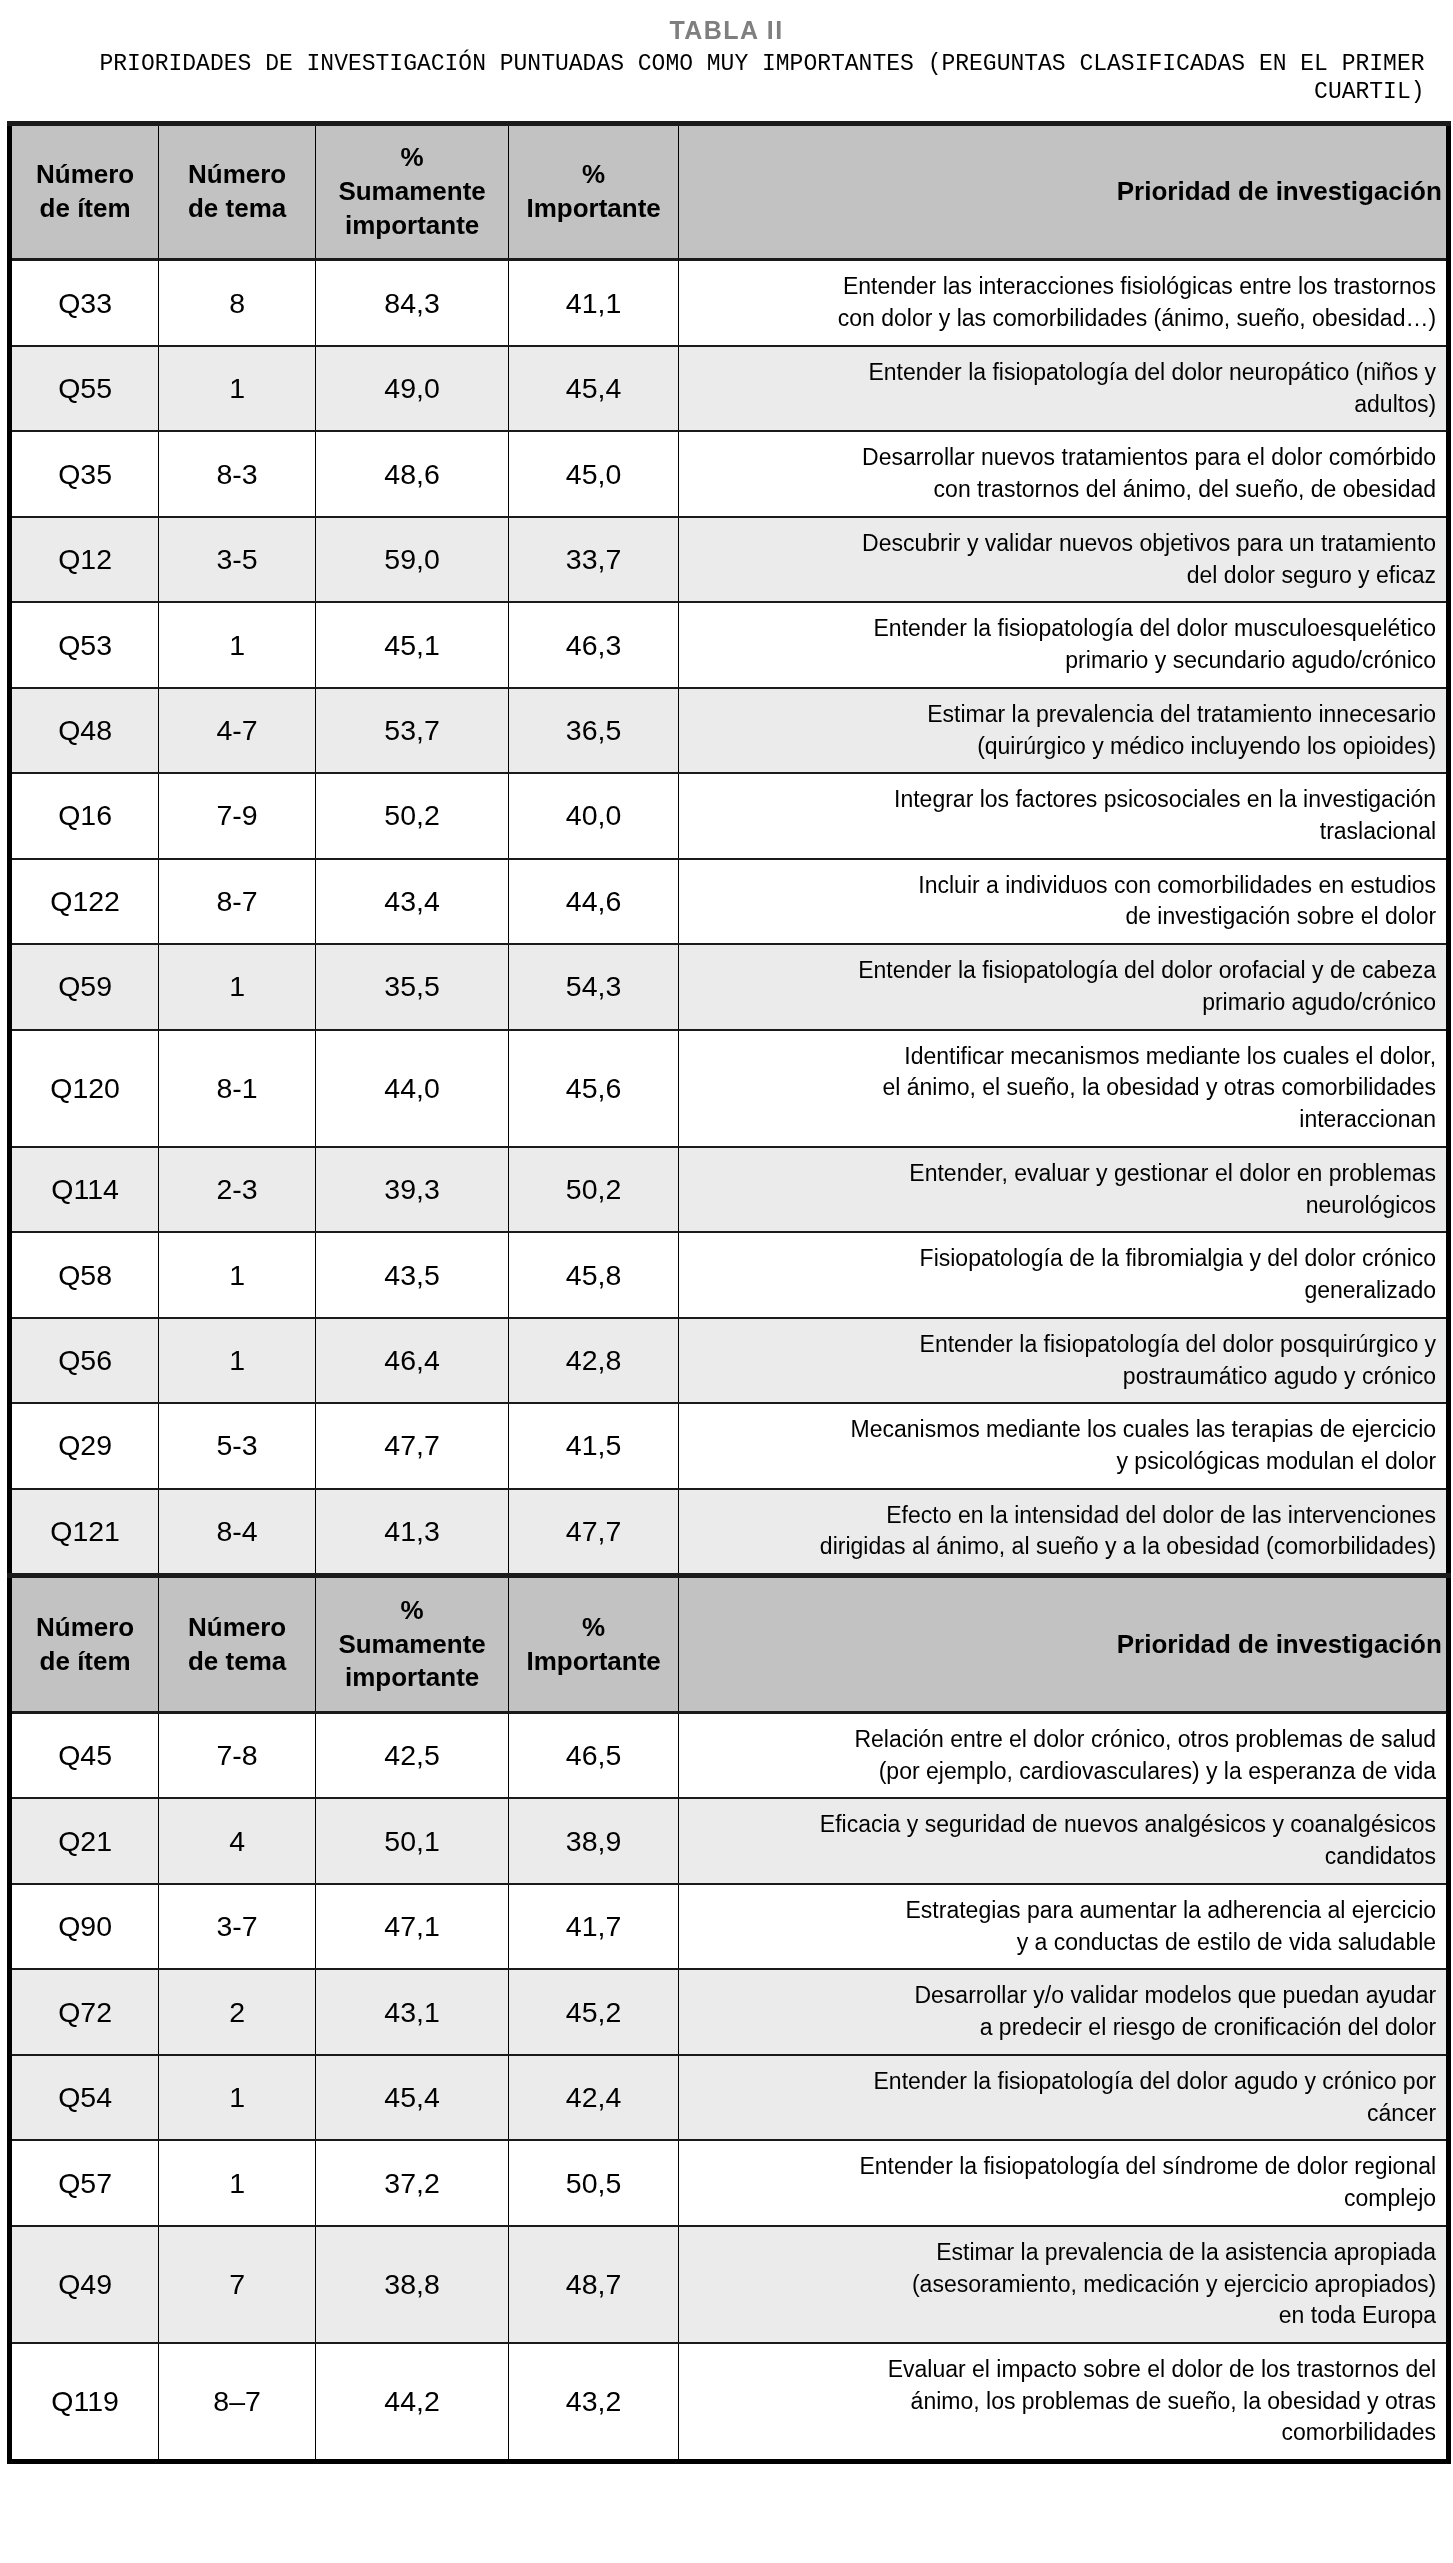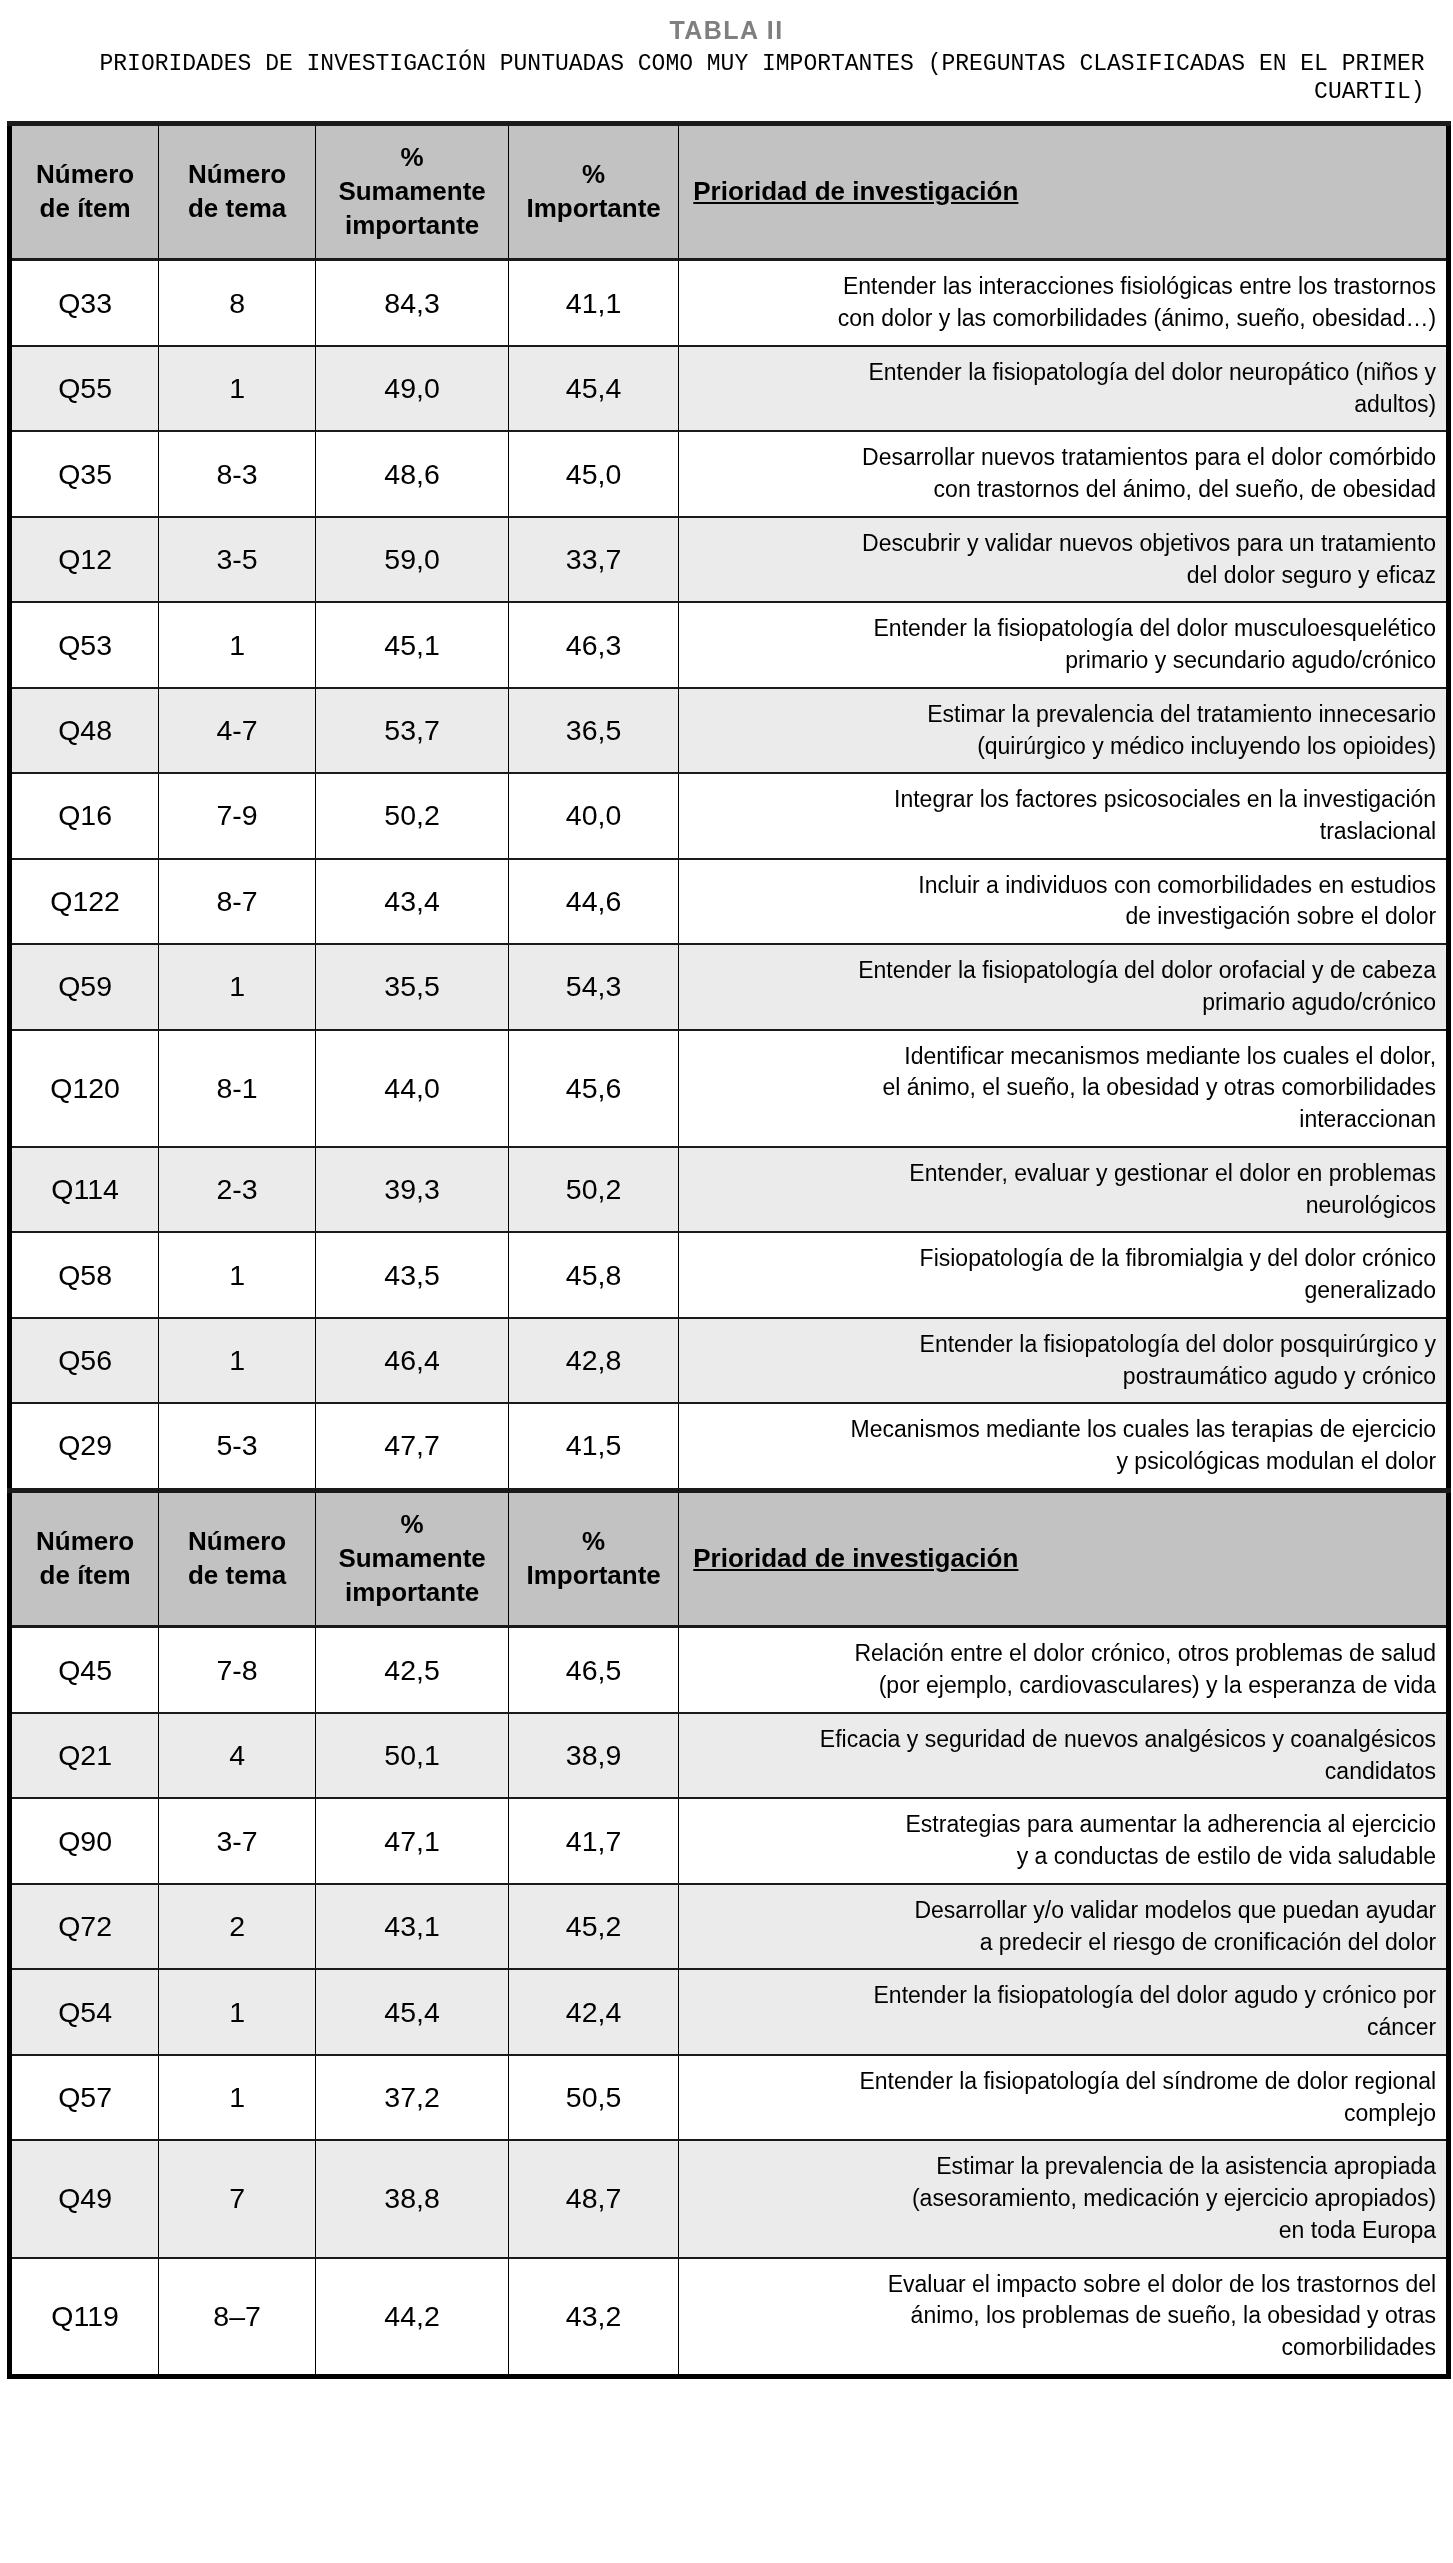--- a/index.html
+++ b/index.html
@@ -54,23 +54,22 @@
     font-size: 26px;
     font-weight: bold;
     text-align: center;
     white-space: pre-line;
     line-height: 1.3;
     padding: 15.7px 4.3px;
     border-top-width: 5px;
     border-bottom-width: 3.6px;
   }
   tr.header-row th.priority-h {
-    text-align: left;
+    text-align: right;
     padding-left: 14.2px;
-    text-decoration: underline;
   }
 
   td.num {
     text-align: center;
     font-size: 28.5px;
     padding: 10px 2.8px;
   }
   td.priority {
     font-size: 23px;
     line-height: 1.38;
@@ -215,20 +214,28 @@
 postraumático agudo y crónico</td>
         </tr>
         <tr>
           <td class="num">Q29</td>
           <td class="num">5-3</td>
           <td class="num">47,7</td>
           <td class="num">41,5</td>
           <td class="priority">Mecanismos mediante los cuales las terapias de ejercicio
 y psicológicas modulan el dolor</td>
         </tr>
+        <tr class="alt">
+          <td class="num">Q121</td>
+          <td class="num">8-4</td>
+          <td class="num">41,3</td>
+          <td class="num">47,7</td>
+          <td class="priority">Efecto en la intensidad del dolor de las intervenciones
+dirigidas al ánimo, al sueño y a la obesidad (comorbilidades)</td>
+        </tr>
         <tr class="header-row">
           <th>Número
 de ítem</th>
           <th>Número
 de tema</th>
           <th>%
 Sumamente
 importante</th>
           <th>%
 Importante</th>

